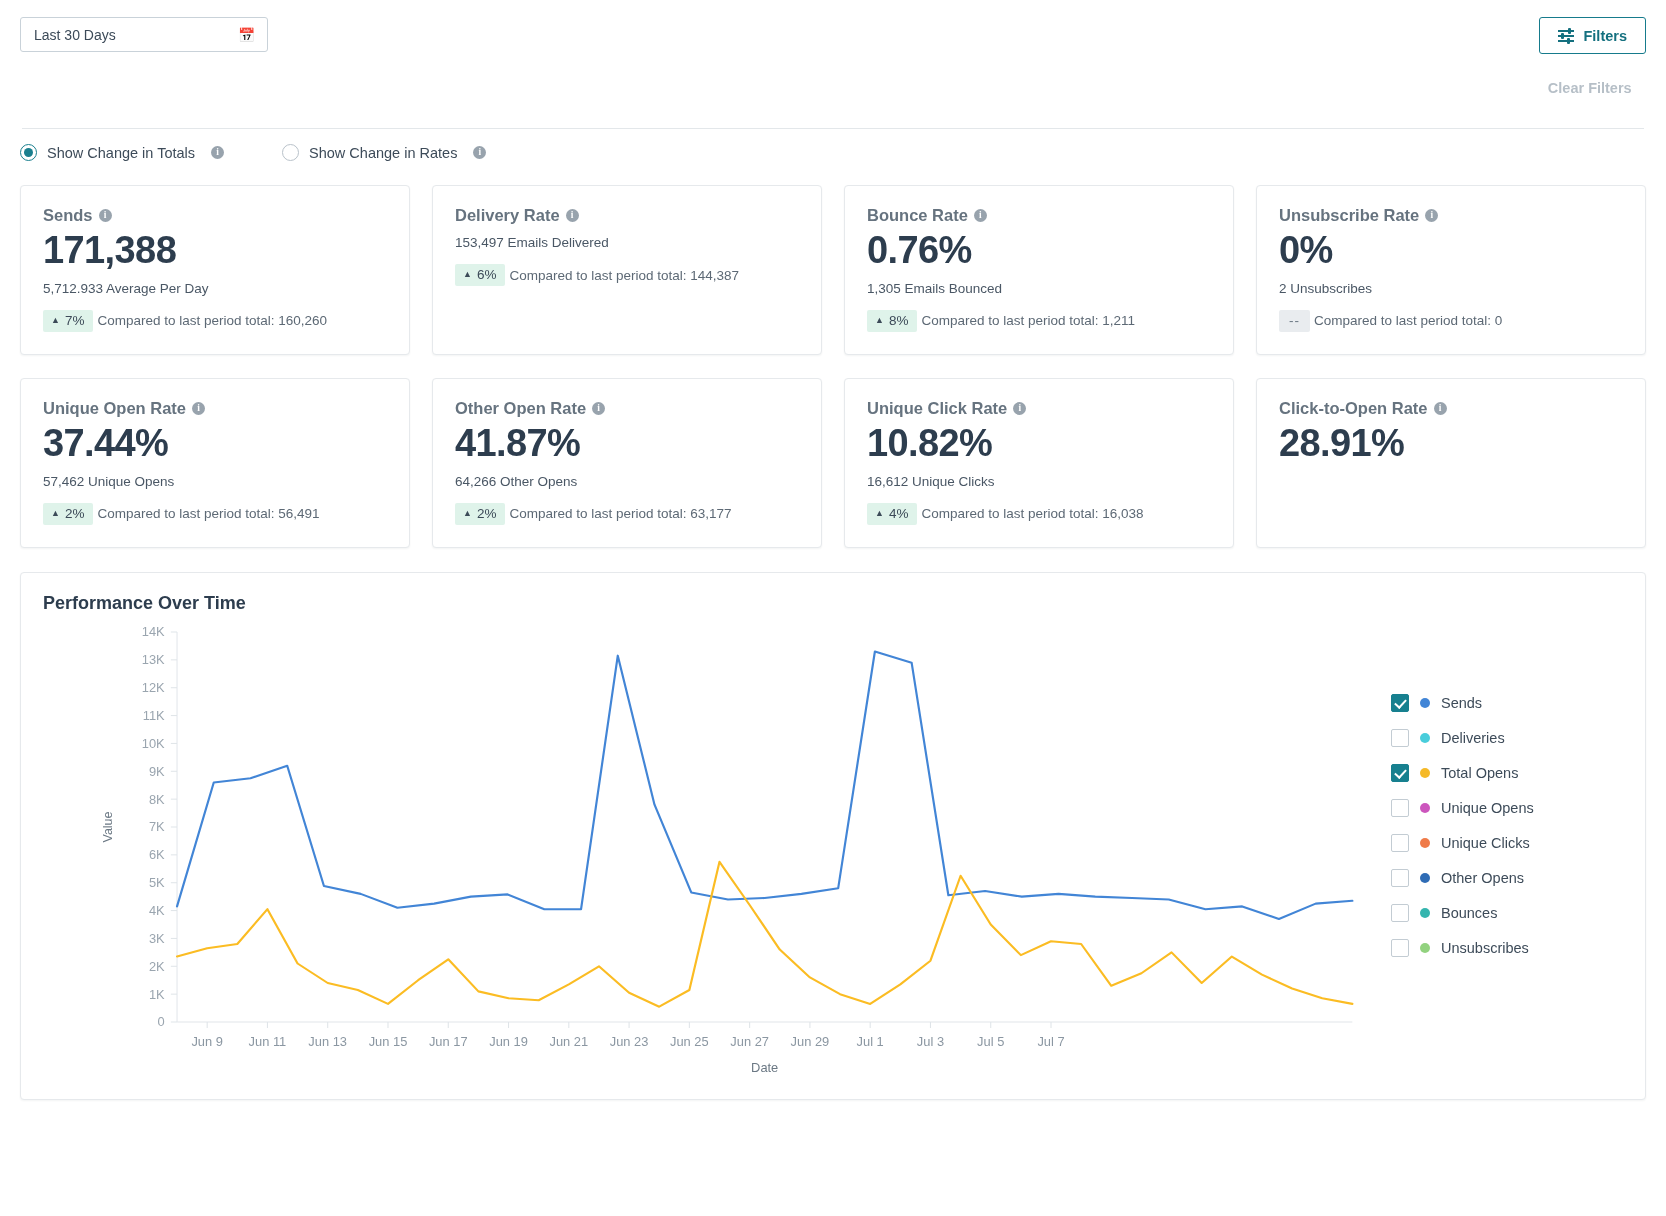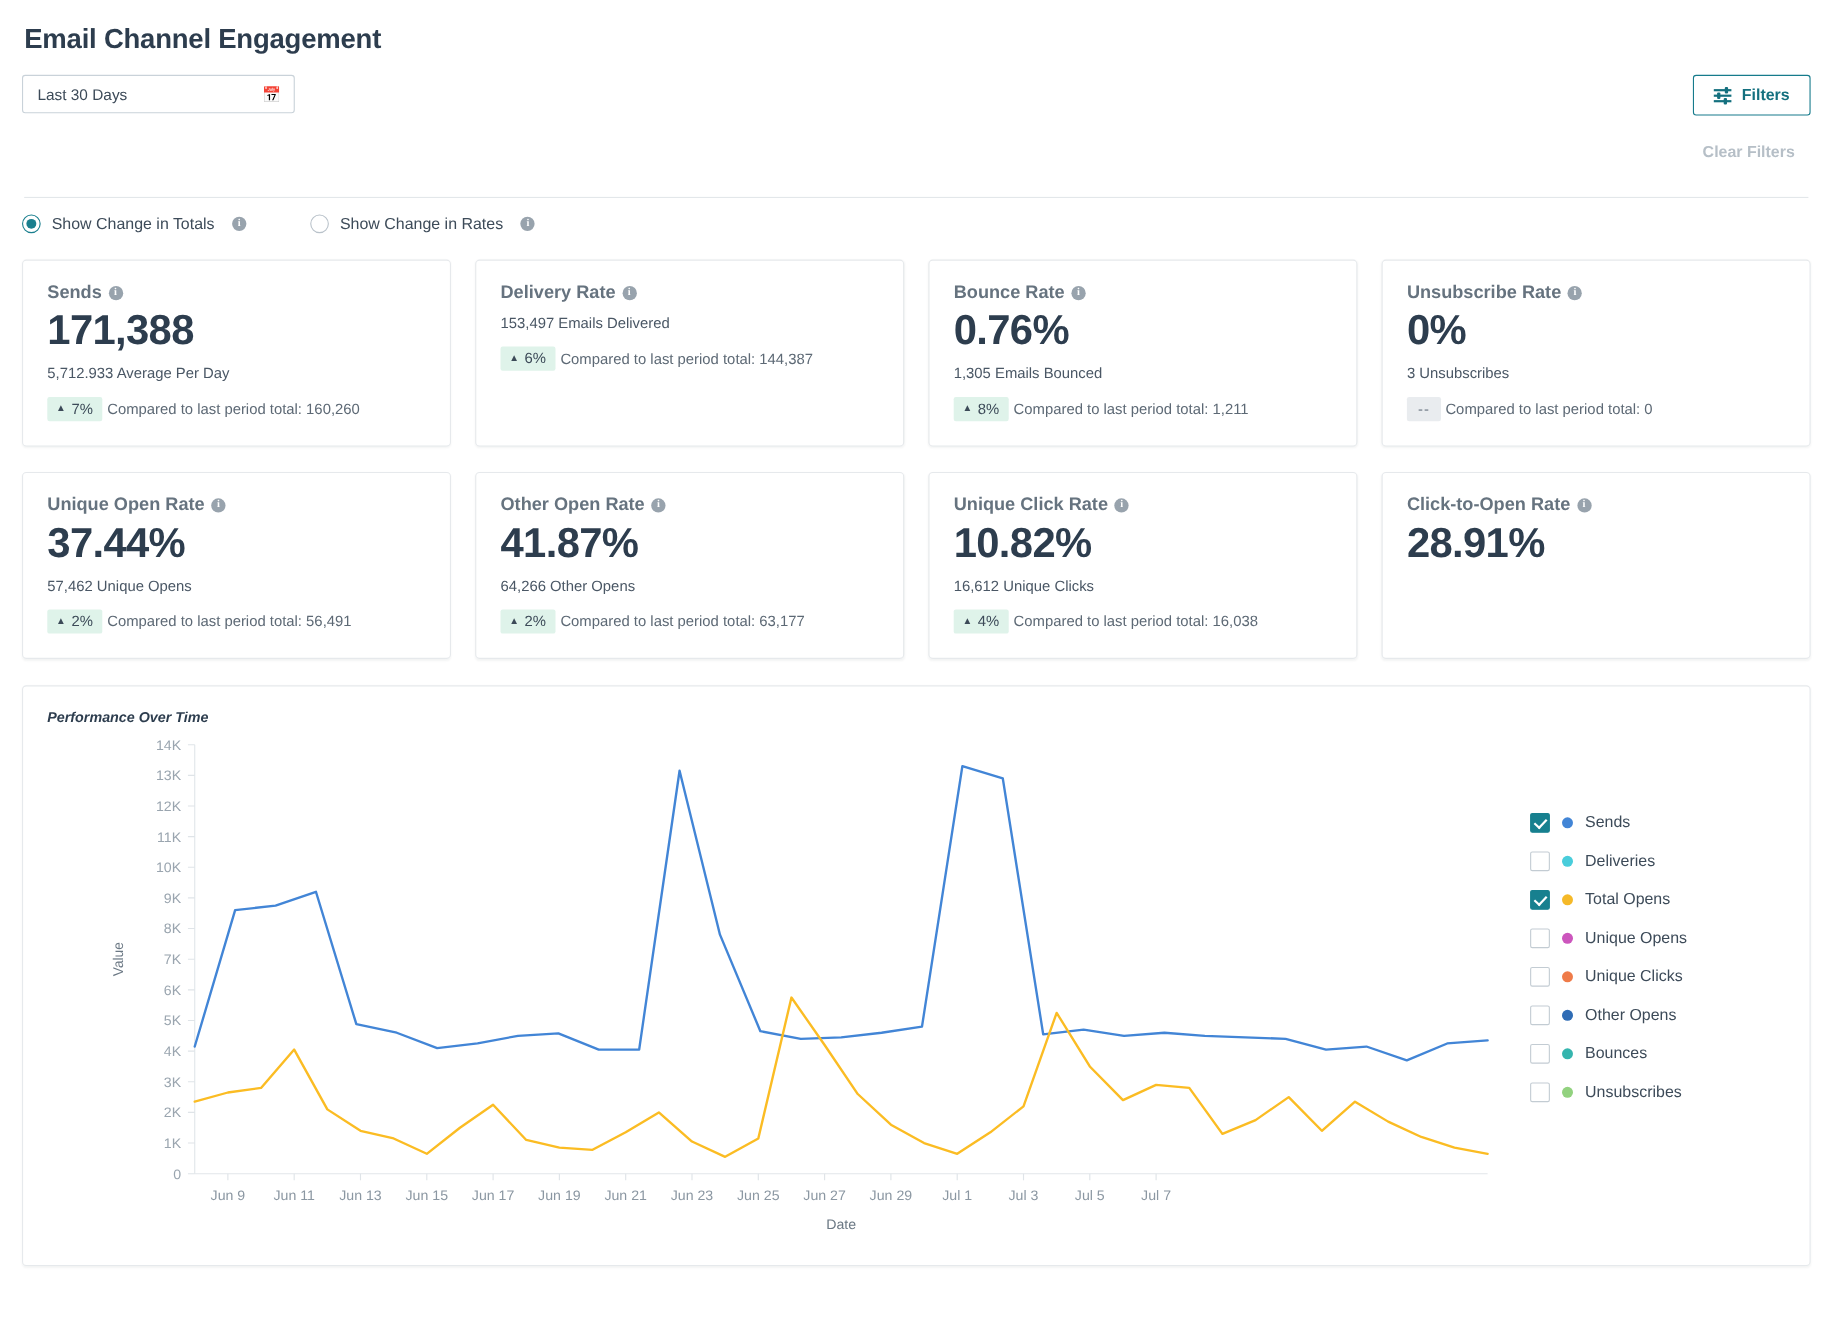--- a/index.html
+++ b/index.html
@@ -135,21 +135,21 @@
   
   .panel {
     margin-top: 24px;
     background: #fff;
     border: 1px solid #e6e9ec;
     border-radius: 4px;
     box-shadow: 0 1px 2px rgba(20,30,40,0.05);
     padding: 20px 22px 14px 22px;
     height: 528px;
   }
-  .panel-title { font-size: 13px; font-weight: bold; color: #2d3d4e; font-style: italic; }
+  .panel-title { font-size: 18px; font-weight: bold; color: #2d3d4e; }
   .chart-wrap { display: flex; align-items: stretch; height: 470px; }
   .chart-svg-holder { flex: 1 1 auto; position: relative; }
   .legend {
     flex: none; width: 250px;
     display: flex; flex-direction: column; justify-content: center;
     gap: 17px;
     padding-left: 18px; padding-bottom: 46px;
   }
   .legend-item { display: flex; align-items: center; gap: 11px; cursor: pointer; }
   .cb {
@@ -164,21 +164,20 @@
   }
   .dot { width: 10px; height: 10px; border-radius: 50%; flex: none; }
   .legend-label { font-size: 14.5px; color: #3d4b59; }
   text { font-family: "Liberation Sans", sans-serif; }
 </style>
 </head>
 <body>
 
 <div class="page">
 
-  <div class="page-title">Email Channel Engagement</div>
 
   <div class="toolbar">
     <div class="daterange">
       <span>Last 30 Days</span>
       <span class="cal-icon">📅</span>
     </div>
     <div class="toolbar-right">
       <button class="filters-btn">
         <span class="filters-glyph">
           <i></i>
@@ -253,21 +252,21 @@
           </span>
           <span class="cmp">Compared to last period total: 1,211</span>
         </div>
       </div>
       <div class="card">
         <div class="card-title">
           <span>Unsubscribe Rate</span>
           <span class="info">i</span>
         </div>
         <div class="card-value">0%</div>
-        <div class="card-sub">3 Unsubscribes</div>
+        <div class="card-sub">2 Unsubscribes</div>
         <div class="card-change">
           <span class="badge neutral">
             <span>--</span>
           </span>
           <span class="cmp">Compared to last period total: 0</span>
         </div>
       </div>
     </div>
   <div class="cards row2" id="cards-row2">
       <div class="card">

